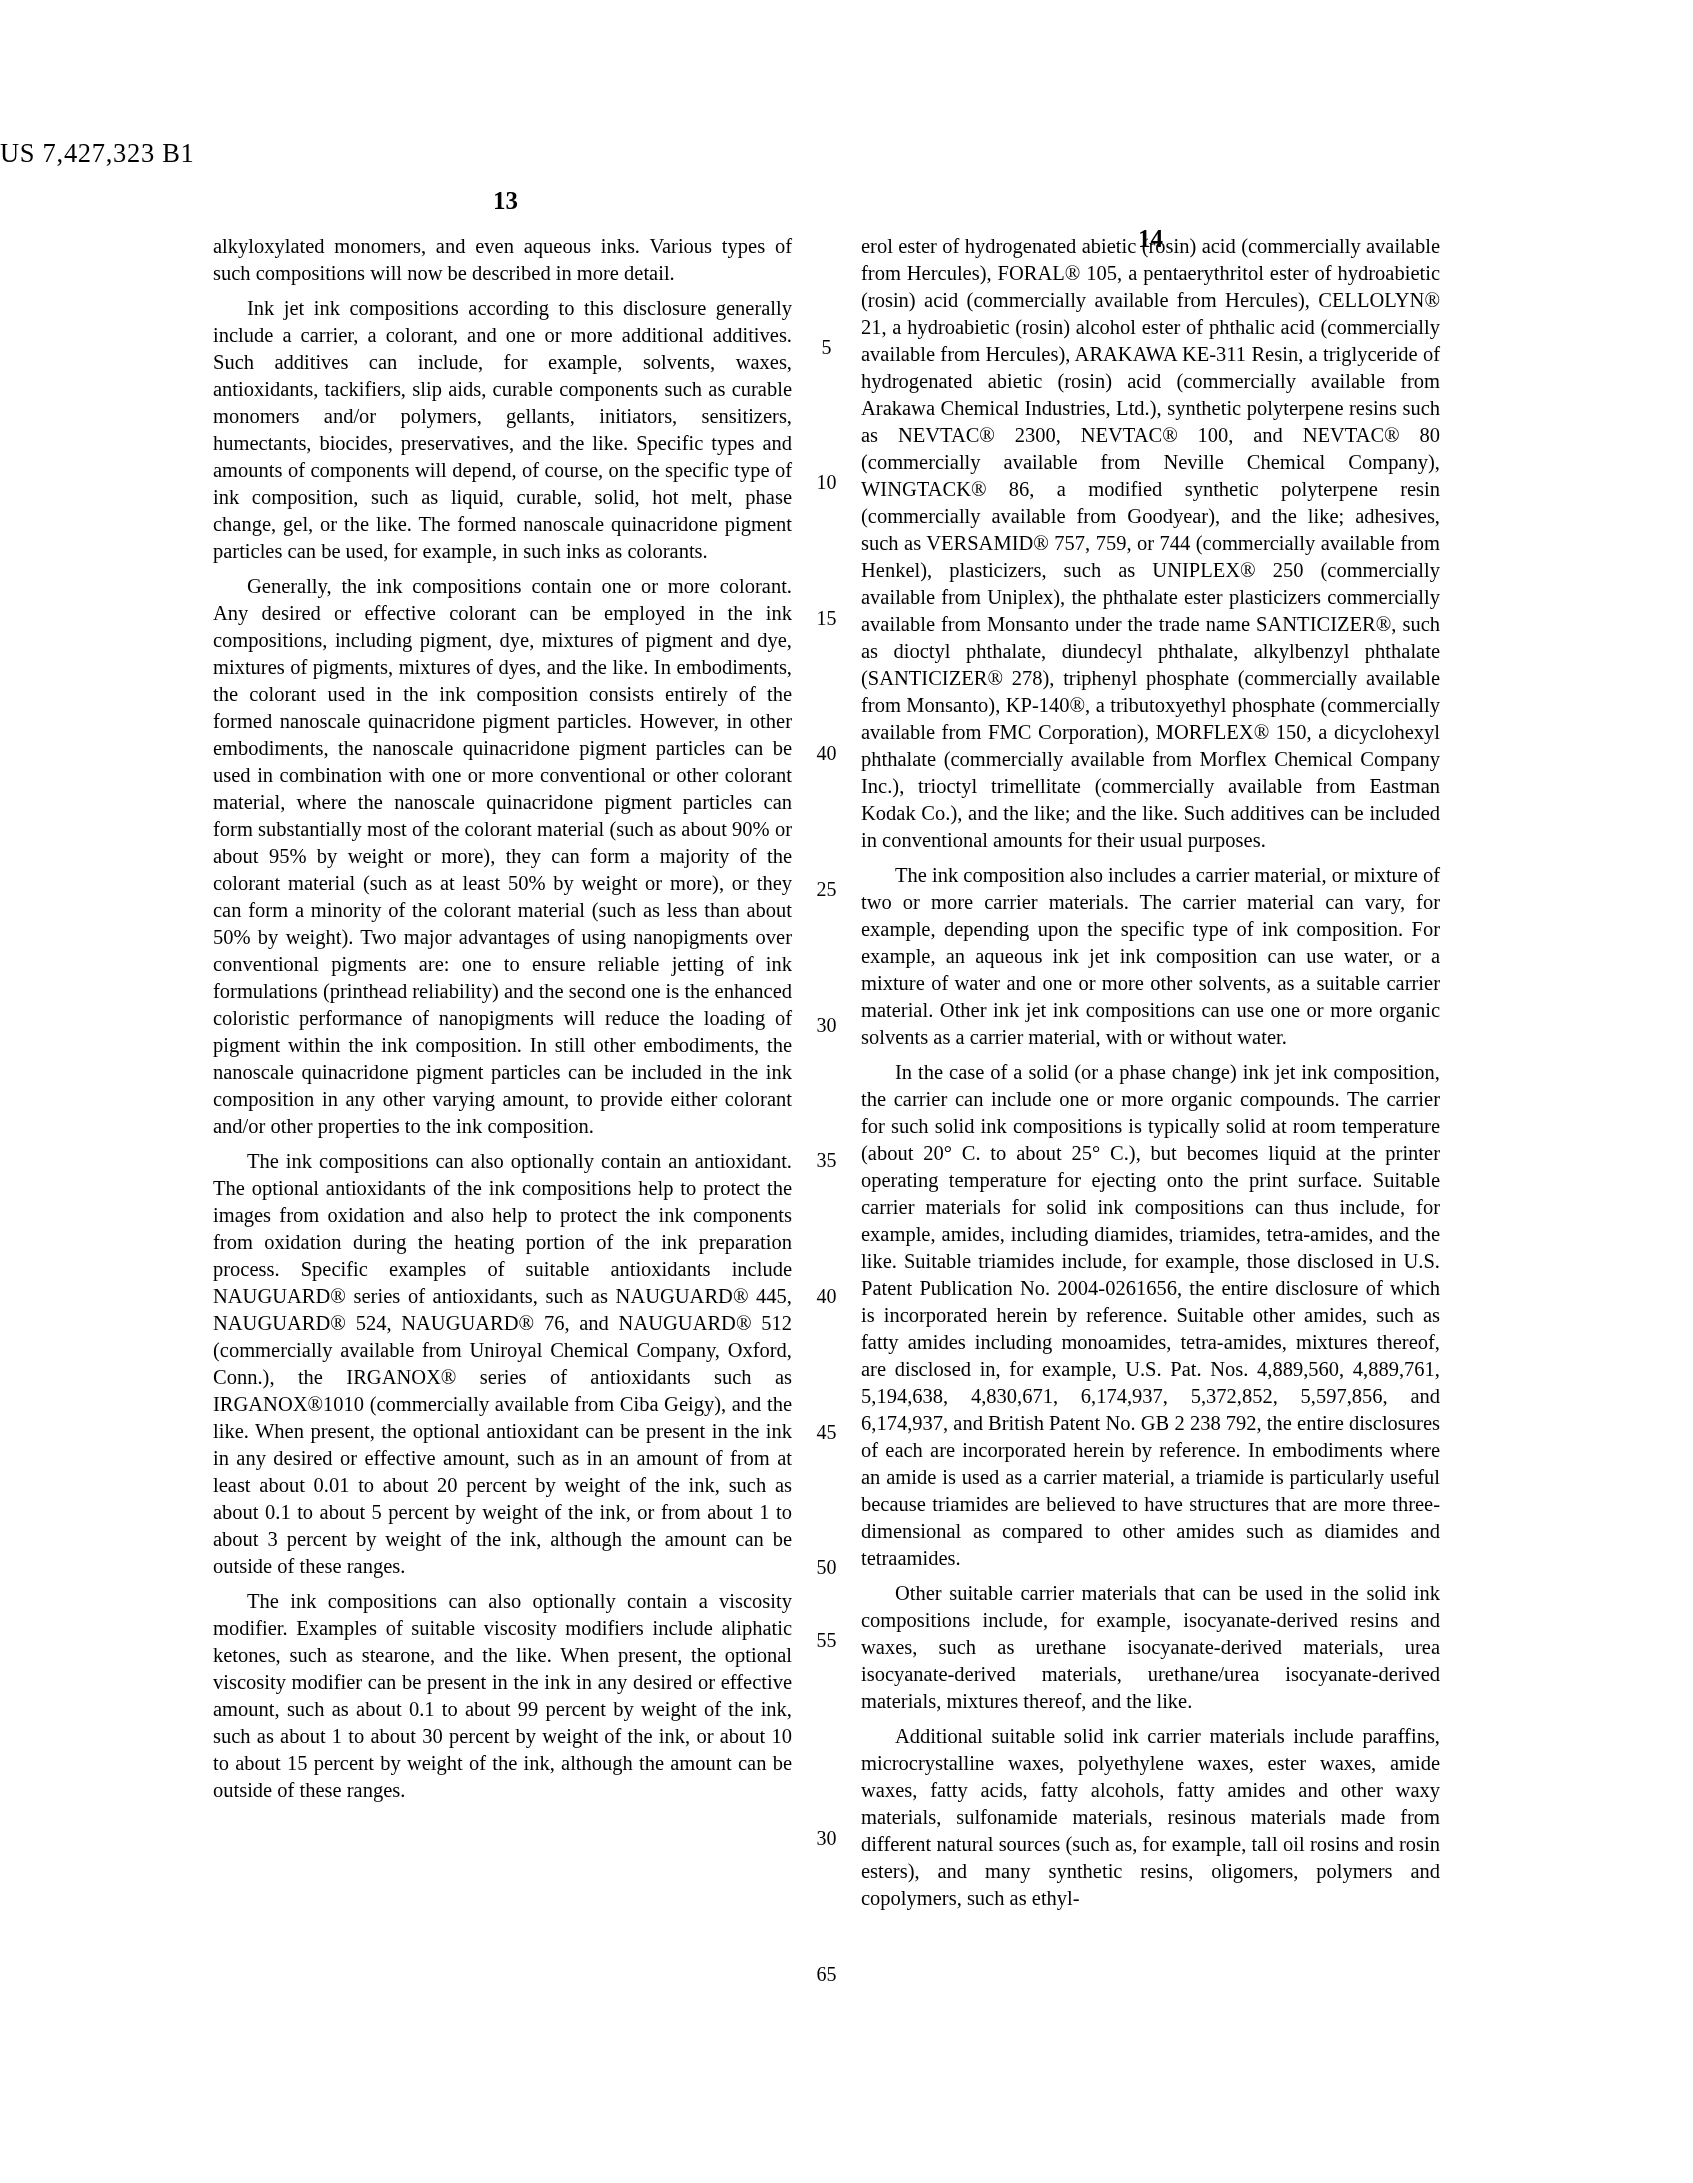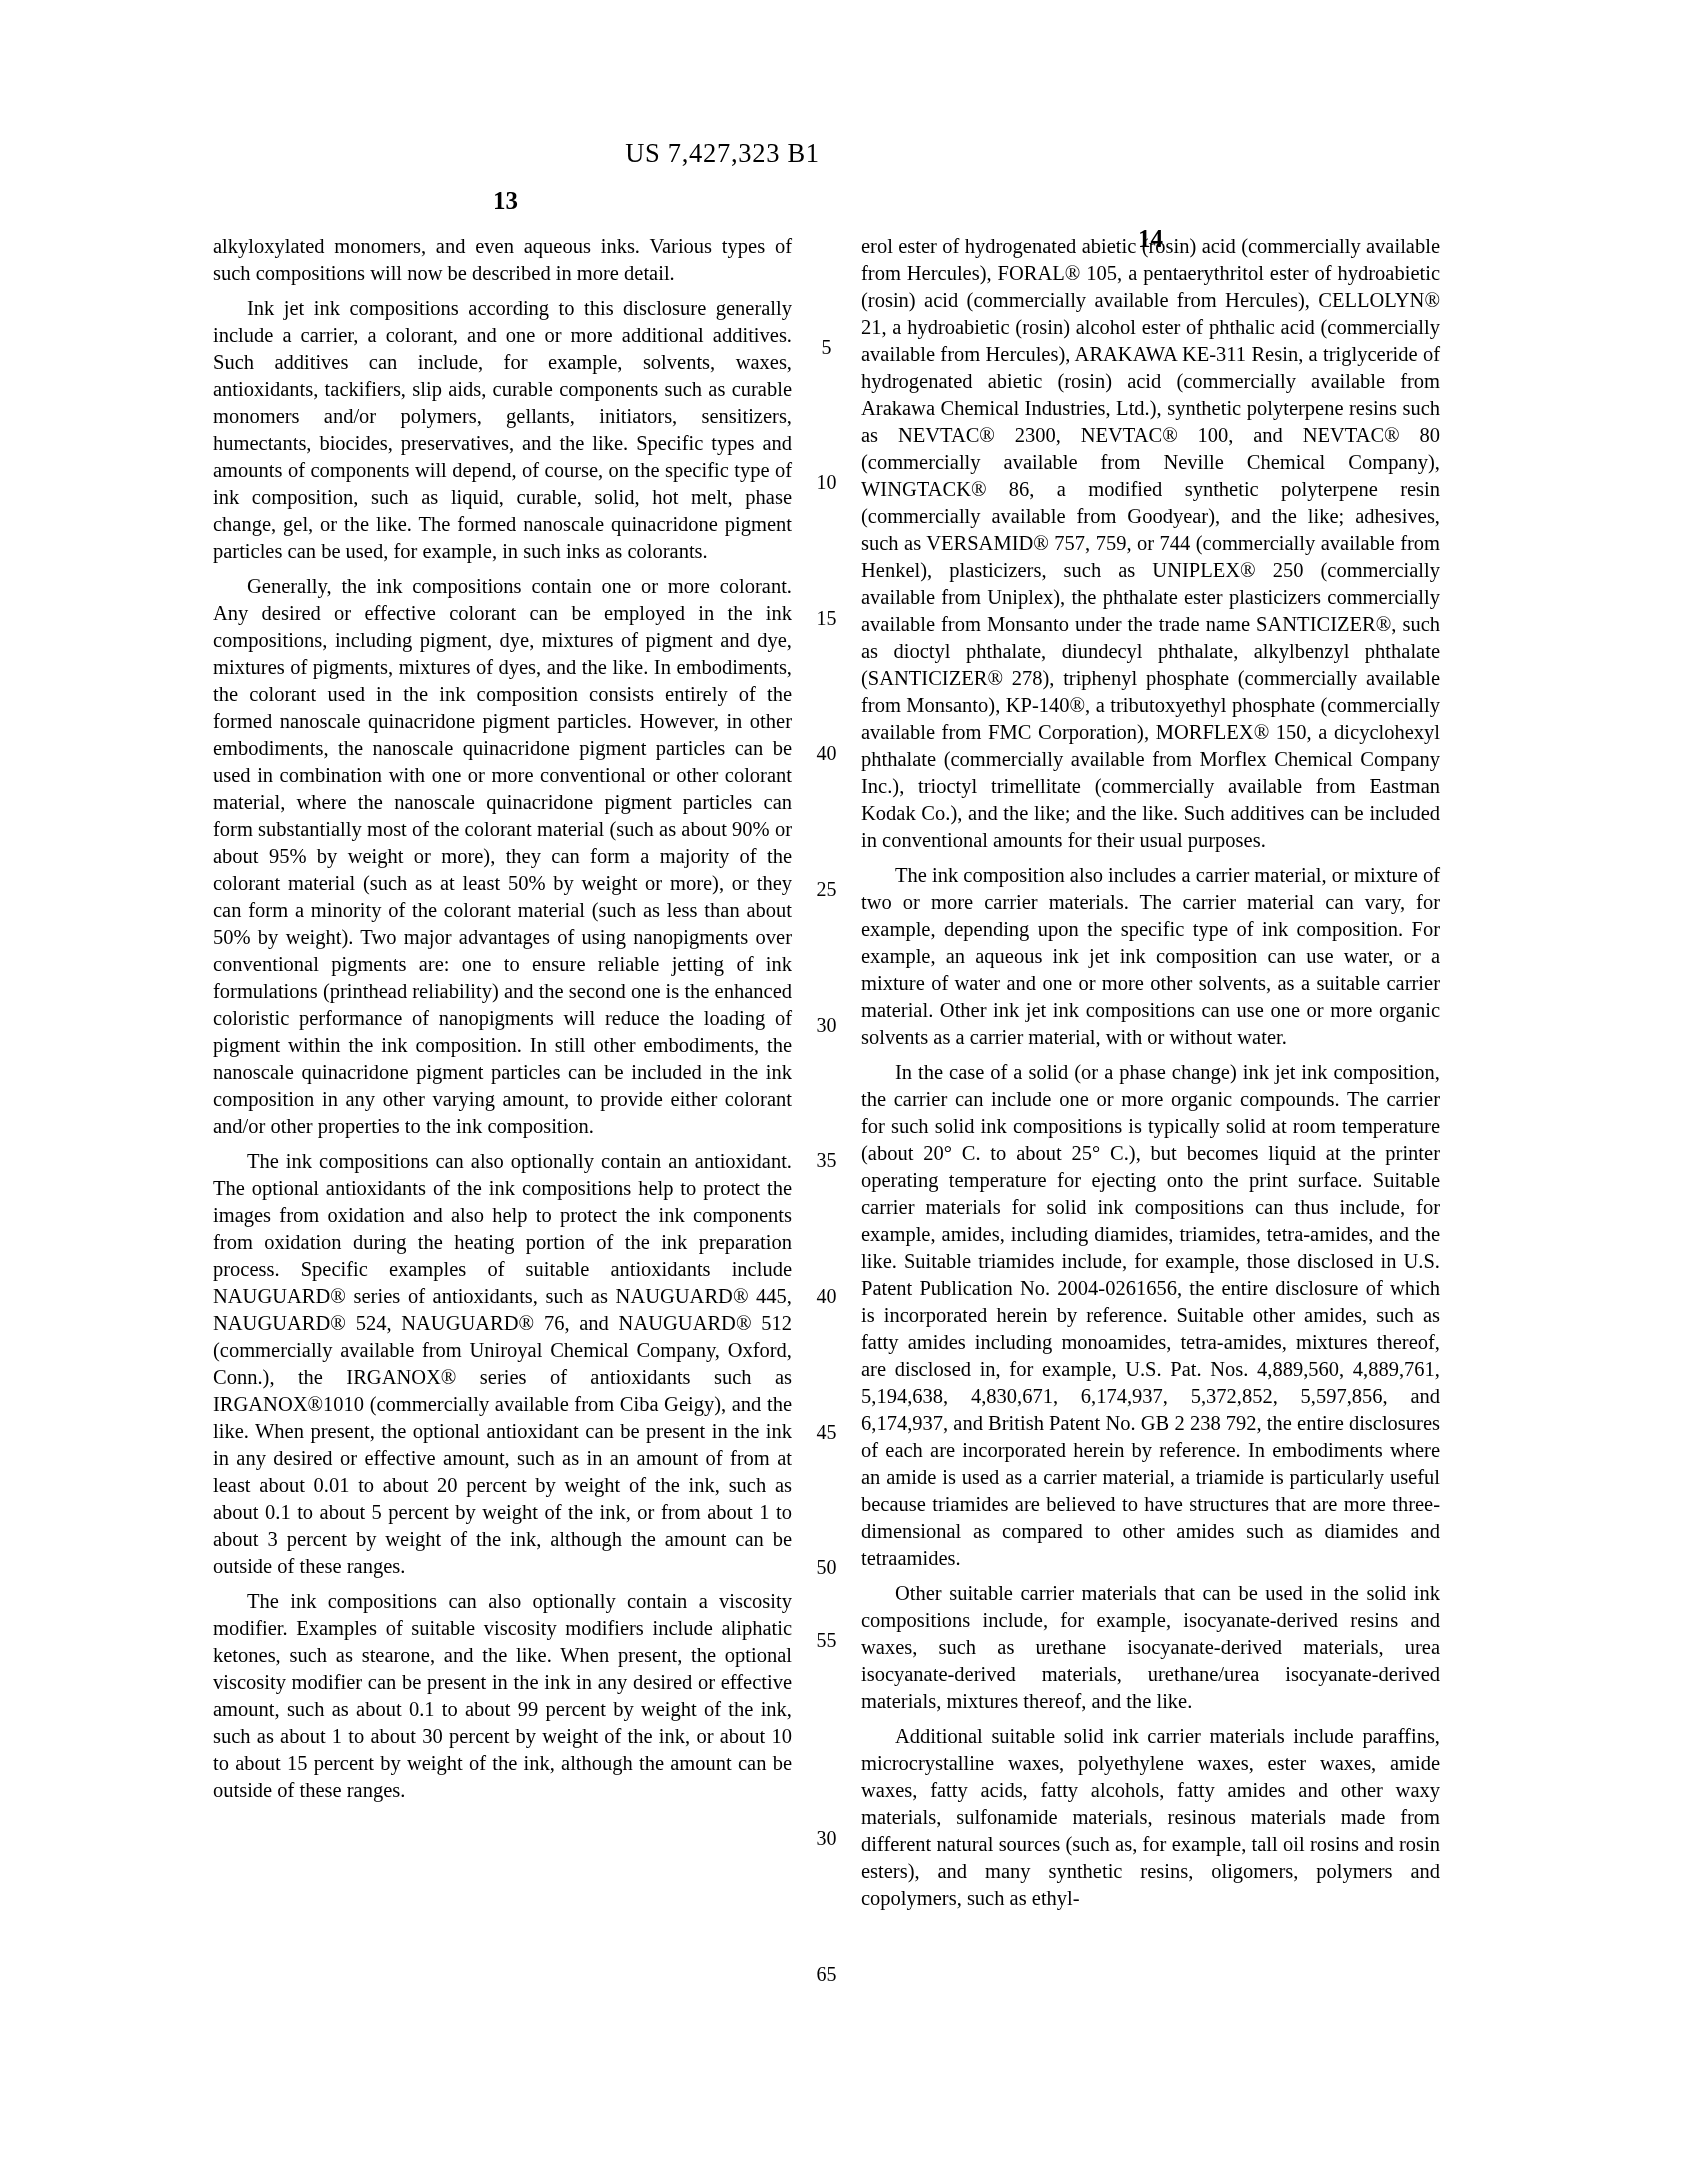--- a/index.html
+++ b/index.html
@@ -10,21 +10,20 @@
     position: relative;
     font-family: "Liberation Serif", "DejaVu Serif", serif;
     color: #000;
     background: #ffffff;
   }
   .patent-number {
     position: absolute;
     top: 138px;
     left: 0;
     width: 1445px;
-    text-align: center;
     font-size: 26.5px;
     letter-spacing: 0.7px;
   }
   .col-head {
     position: absolute;
     top: 187px;
     width: 595px;
     text-align: center;
     font-size: 25px;
     font-weight: bold;

